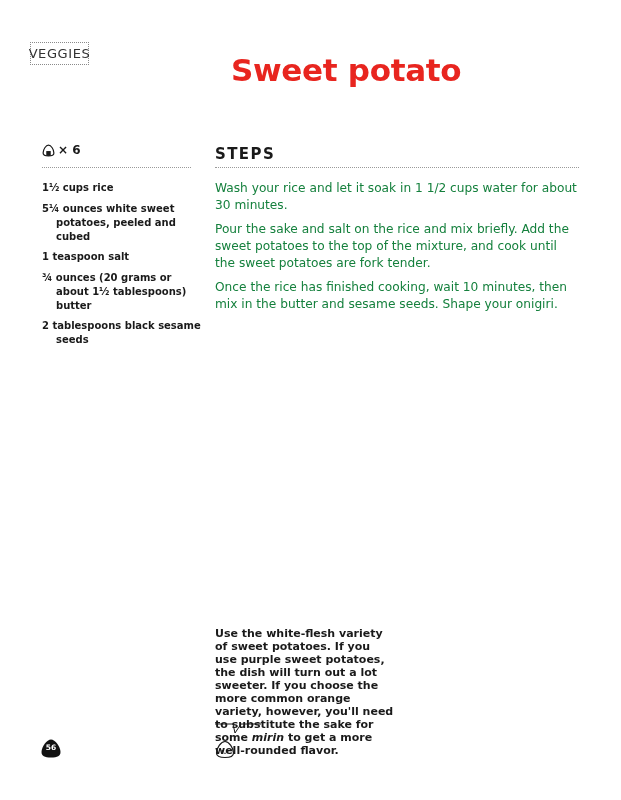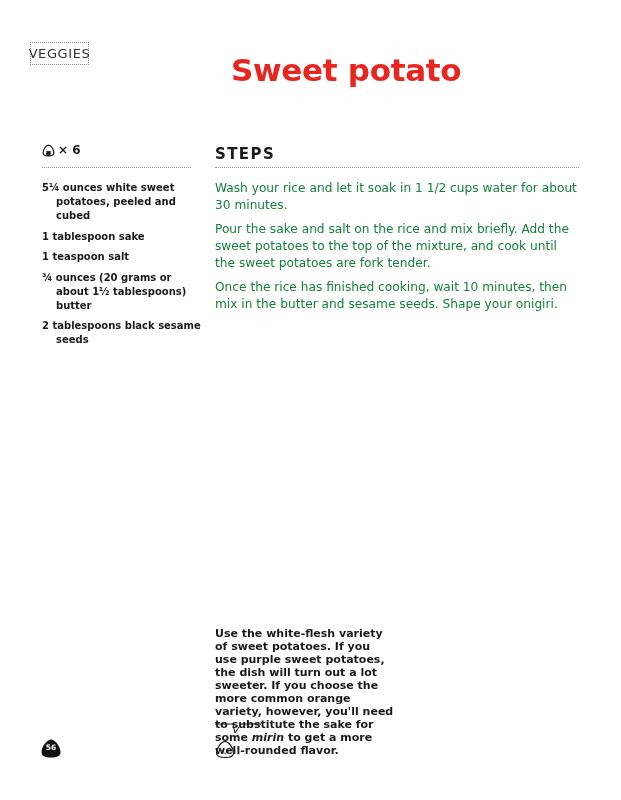--- a/index.html
+++ b/index.html
@@ -44,22 +44,22 @@
     <rect x="4.6" y="7.6" width="4.8" height="5.2" fill="#1a1a1a"></rect>
   </svg>
   <span>× 6</span>
 </div>
 <div class="rule rule-left"></div>
 
 <h2 class="steps-heading">STEPS</h2>
 <div class="rule rule-right"></div>
 
 <ul class="ingredients">
+  <li>1½ cups rice</li>
   <li>5¼ ounces white sweet potatoes, peeled and cubed</li>
-  <li>1 tablespoon sake</li>
   <li>1 teaspoon salt</li>
   <li>¾ ounces (20 grams or about 1½ tablespoons) butter</li>
   <li>2 tablespoons black sesame seeds</li>
 </ul>
 
 <ol class="steps">
   <li>Wash your rice and let it soak in 1 1/2 cups water for about 30 minutes.</li>
   <li>Pour the sake and salt on the rice and mix briefly. Add the sweet potatoes to the top of the mixture, and cook until the sweet potatoes are fork tender.</li>
   <li>Once the rice has finished cooking, wait 10 minutes, then mix in the butter and sesame seeds. Shape your onigiri.</li>
 </ol>

